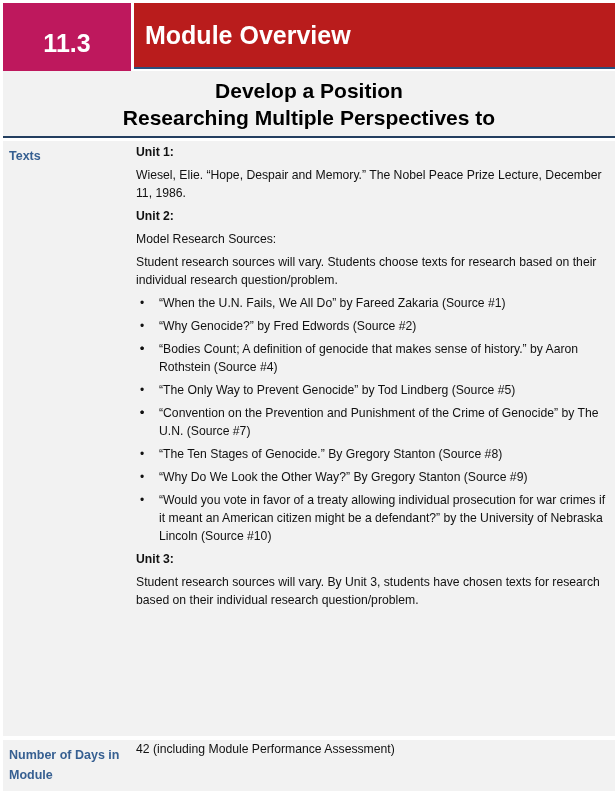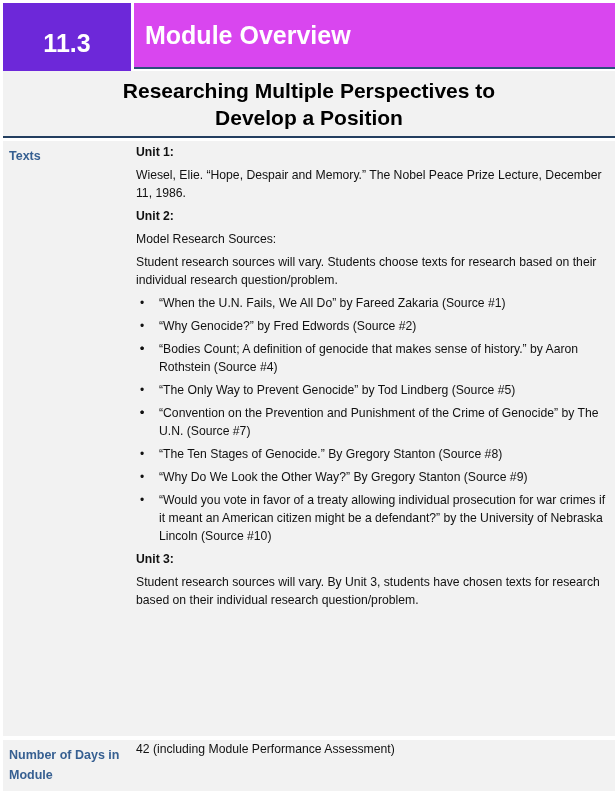--- a/index.html
+++ b/index.html
@@ -1,19 +1,19 @@
 <!DOCTYPE html>
 <html><head>
 <meta charset="utf-8">
 <style>
   html, body { margin: 0; padding: 0; background: #ffffff; }
   body { width: 615px; height: 795px; overflow: hidden; position: relative; font-family: "Liberation Sans", sans-serif; }
   .header { position: absolute; top: 3px; left: 3px; right: 0; height: 66px; display: flex; }
-  .num-box { width: 128px; height: 81px; background: #6d28d9; color: #ffffff; display: flex; align-items: center; justify-content: center; font-weight: bold; font-size: 25px; }
-  .title-box { flex: 1; margin-left: 3px; height: 64px; background: #d946ef; color: #ffffff; display: flex; align-items: center; padding-left: 11px; font-weight: bold; font-size: 25px; border-bottom: 2px solid #2c4f7c; }
+  .num-box { width: 128px; height: 81px; background: #be185d; color: #ffffff; display: flex; align-items: center; justify-content: center; font-weight: bold; font-size: 25px; }
+  .title-box { flex: 1; margin-left: 3px; height: 64px; background: #b91c1c; color: #ffffff; display: flex; align-items: center; padding-left: 11px; font-weight: bold; font-size: 25px; border-bottom: 2px solid #2c4f7c; }
   .subtitle { position: absolute; top: 71px; left: 3px; right: 0; height: 65px; background: #f2f2f2; border-bottom: 2px solid #243f60; display: flex; flex-direction: column; align-items: center; justify-content: center; font-weight: bold; font-size: 21px; line-height: 27px; color: #000; text-align: center; }
   .row { position: absolute; left: 3px; right: 0; display: flex; }
   .row1 { top: 141px; height: 595px; }
   .row2 { top: 740px; height: 51px; }
   .cell-label { width: 127px; background: #f2f2f2; color: #365f91; font-weight: bold; font-size: 12.5px; padding: 5px 0 0 6px; box-sizing: border-box; line-height: 20px; }
   .row2 .cell-label { padding-top: 5px; }
   .cell-body { flex: 1; background: #f2f2f2; padding: 2px 8px 0 6px; box-sizing: border-box; font-size: 12.2px; color: #111; line-height: 18px; }
   .row2 .cell-body { display: flex; padding-top: 0; }
   .unit-head { font-weight: bold; margin: 0 0 5px 0; }
   .para { margin: 0 0 5px 0; }
@@ -23,22 +23,22 @@
 </style>
 </head>
 <body>
 
 <div class="header">
   <div class="num-box">11.3</div>
   <div class="title-box">Module Overview</div>
 </div>
 
 <div class="subtitle">
+  <div>Develop a Position</div>
   <div>Researching Multiple Perspectives to</div>
-  <div>Develop a Position</div>
 </div>
 
 <div class="row row1">
   <div class="cell-label">Texts</div>
   <div class="cell-body">
     <div class="unit-head">Unit 1:</div>
     <div class="para">Wiesel, Elie. “Hope, Despair and Memory.” The Nobel Peace Prize Lecture, December 11, 1986.</div>
     <div class="unit-head">Unit 2:</div>
     <div class="para">Model Research Sources:</div>
     <div class="para">Student research sources will vary. Students choose texts for research based on their individual research question/problem.</div>

